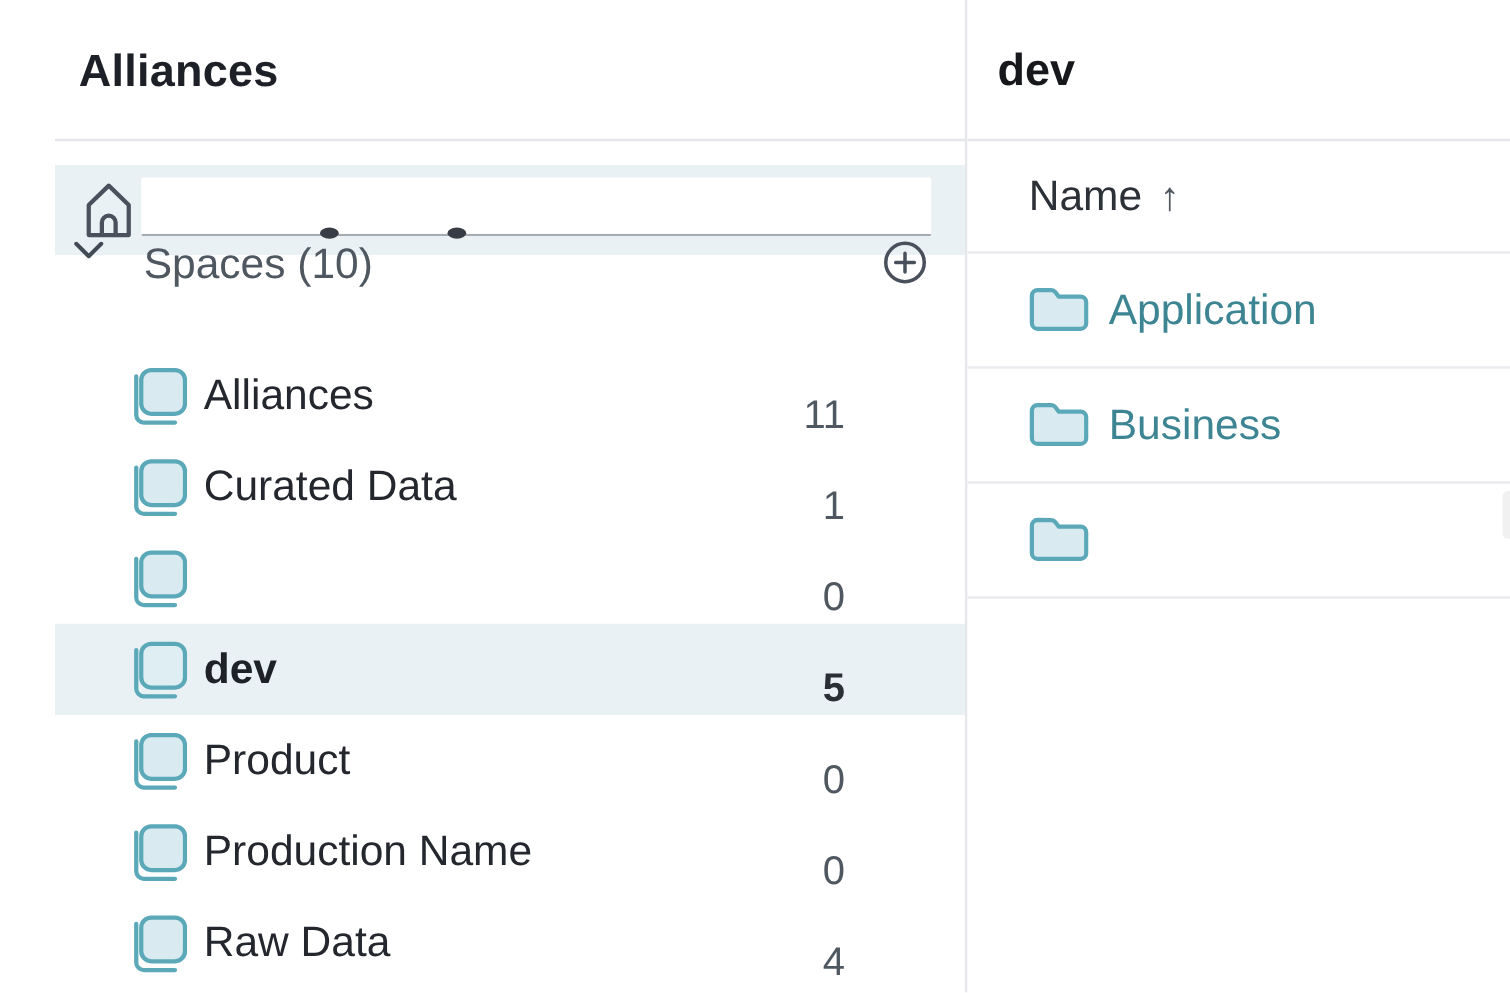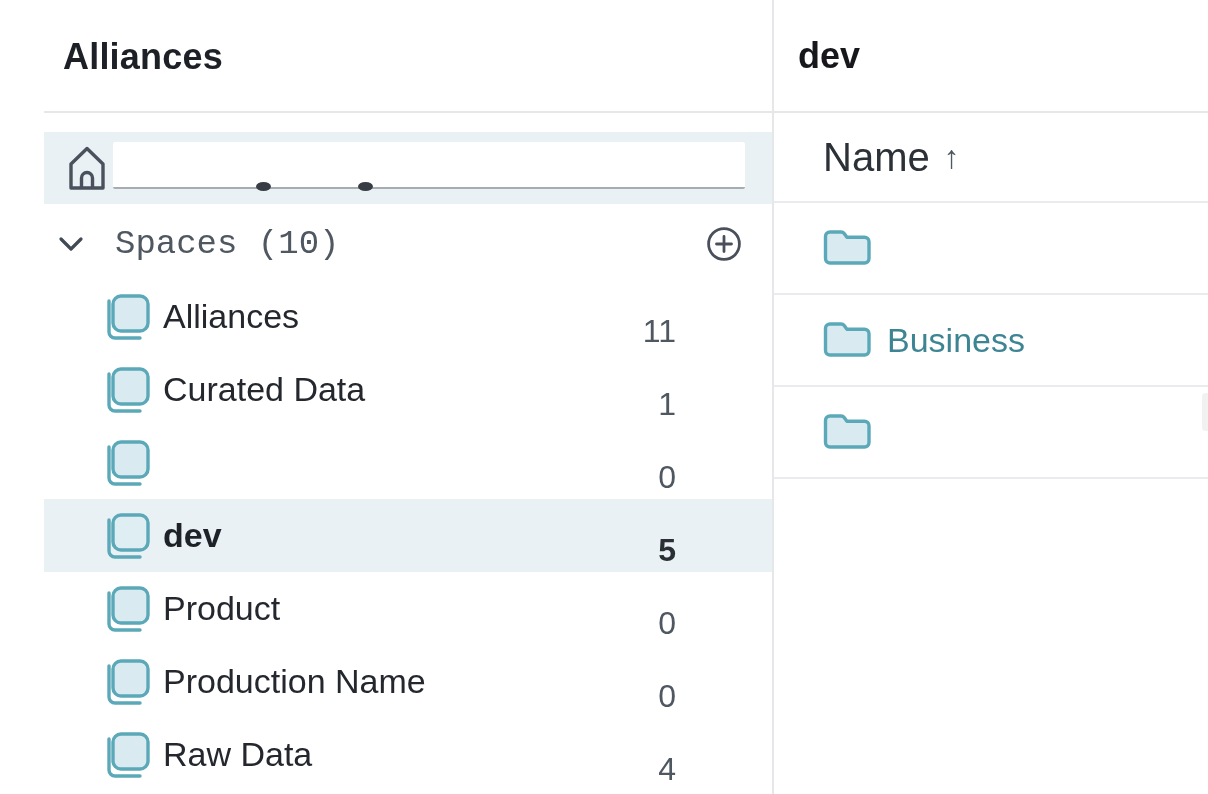--- a/index.html
+++ b/index.html
@@ -15,22 +15,22 @@
 
   .home-row { position:absolute; left:44px; right:0; top:132px; height:72px;
               background:#e9f1f5; display:flex; align-items:center; padding-left:23px; }
   .redaction-box { position:absolute; left:69px; top:10px; width:632px; height:47px;
                    background:#ffffff; border-bottom:2px solid #a7acb3; border-radius:2px; z-index:1; }
   .descender { position:absolute; top:50px; width:15px; height:9px; background:#383d45;
                border-radius:50%; z-index:2; }
   .descender.d1 { left:212px; }
   .descender.d2 { left:314px; }
 
-  .spaces-row { position:absolute; left:44px; right:0; top:208px; height:72px;
-                display:flex; align-items:center; padding-left:14px;font-family:Liberation Mono, monospace; }
+  .spaces-row { position:absolute; left:44px; right:0; top:192px; height:72px;
+                display:flex; padding-left:14px; }
   .spaces-label { font-size:34px; color:#4f5760; margin-left:31px; }
   .plus-btn { margin-left:auto; margin-right:30px; width:36px; height:36px; display:flex;
               align-items:center; justify-content:center; cursor:pointer; background:none; border:none; }
 
   .item-list { position:absolute; left:0; right:0; top:280px; }
   .item-row { position:relative; height:73px; margin-left:44px; display:flex; align-items:center;
               padding-left:62px; padding-right:96px; cursor:pointer; }
   .item-row.selected { background:#e9f1f5; }
   .item-row .label { font-size:34px; color:#24282e; margin-left:13px; }
   .item-row.selected .label { font-weight:700; color:#1e2228; }
@@ -40,21 +40,21 @@
   
   .v-divider { position:absolute; left:772px; top:0; width:2px; height:794px; background:#e5e7ea; }
 
   
   .main { position:absolute; left:774px; top:0; width:434px; height:794px; background:#fff; }
   .main-header { position:relative; height:113px; display:flex; align-items:center;
                  padding-left:24px; border-bottom:2px solid #e5e7ea; }
   .main-header .title { font-size:36px; font-weight:700; color:#16181c; }
   .table-header { height:90px; display:flex; align-items:center; padding-left:49px;
                   border-bottom:2px solid #e9ebee; cursor:pointer; }
-  .table-header .col-name { font-size:40px; color:#2c3137; }
+  .table-header .col-name { font-size:34px; color:#2c3137; }
   .table-header .sort-arrow { font-size:32px; color:#4f5760; margin-left:14px; }
   .folder-row { height:92px; display:flex; align-items:center; padding-left:49px;
                 border-bottom:2px solid #e9ebee; cursor:pointer; }
   .folder-row .link { font-size:34px; color:#3d8593; margin-left:16px; }
 
   .edge-artifact { position:absolute; left:1202px; top:393px; width:6px; height:38px;
                    background:#f1f1f2; border-radius:4px 0 0 4px; }
 
   svg { display:block; }
 </style>
@@ -192,20 +192,21 @@
       <span class="col-name">Name</span>
       <span class="sort-arrow">↑</span>
     </div>
 
     <div class="folder-row">
       <span>
         <svg width="48" height="38" viewBox="0 0 48 38" fill="none">
           <path d="M2.5 29.5 V7.5 a4.5 4.5 0 0 1 4.5 -4.5 h11 a4 4 0 0 1 3.2 1.6 l2.7 3.6 h17.6 a4.5 4.5 0 0 1 4.5 4.5 v16.8 a4.5 4.5 0 0 1 -4.5 4.5 H7 a4.5 4.5 0 0 1 -4.5 -4.5 Z" fill="#D9EBF1" stroke="#5BA9B8" stroke-width="3.4" stroke-linejoin="round"></path>
         </svg>
       </span>
+      <span class="link">Application</span>
     </div>
 
     <div class="folder-row">
       <span>
         <svg width="48" height="38" viewBox="0 0 48 38" fill="none">
           <path d="M2.5 29.5 V7.5 a4.5 4.5 0 0 1 4.5 -4.5 h11 a4 4 0 0 1 3.2 1.6 l2.7 3.6 h17.6 a4.5 4.5 0 0 1 4.5 4.5 v16.8 a4.5 4.5 0 0 1 -4.5 4.5 H7 a4.5 4.5 0 0 1 -4.5 -4.5 Z" fill="#D9EBF1" stroke="#5BA9B8" stroke-width="3.4" stroke-linejoin="round"></path>
         </svg>
       </span>
       <span class="link">Business</span>
     </div>

